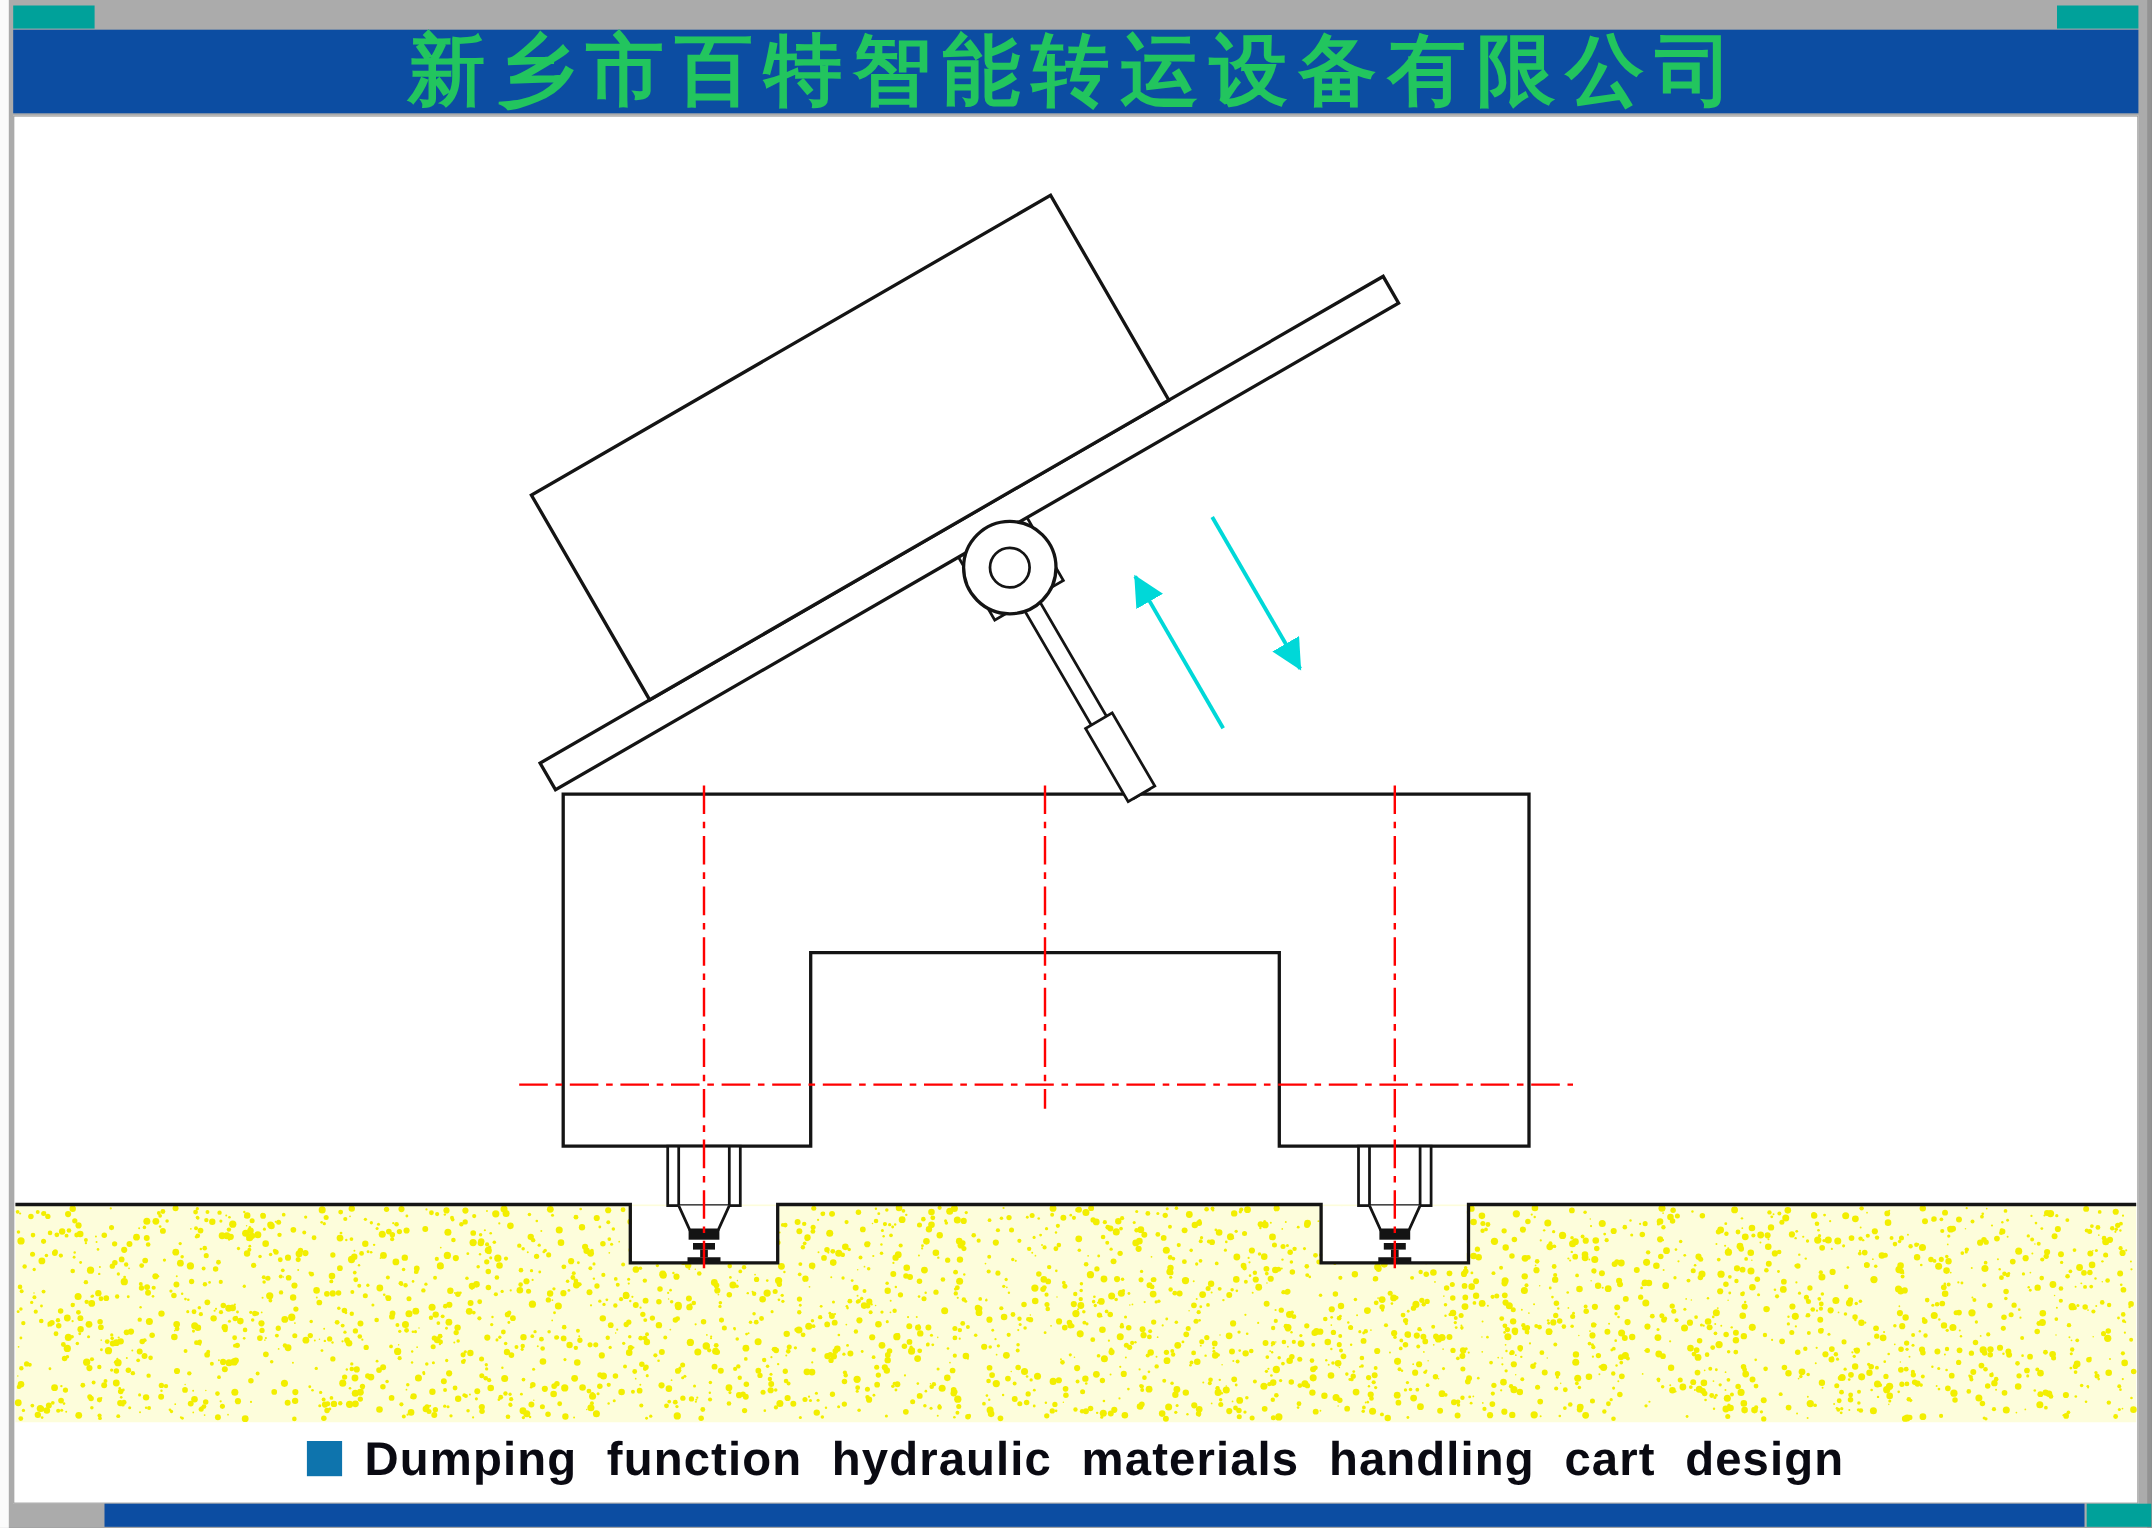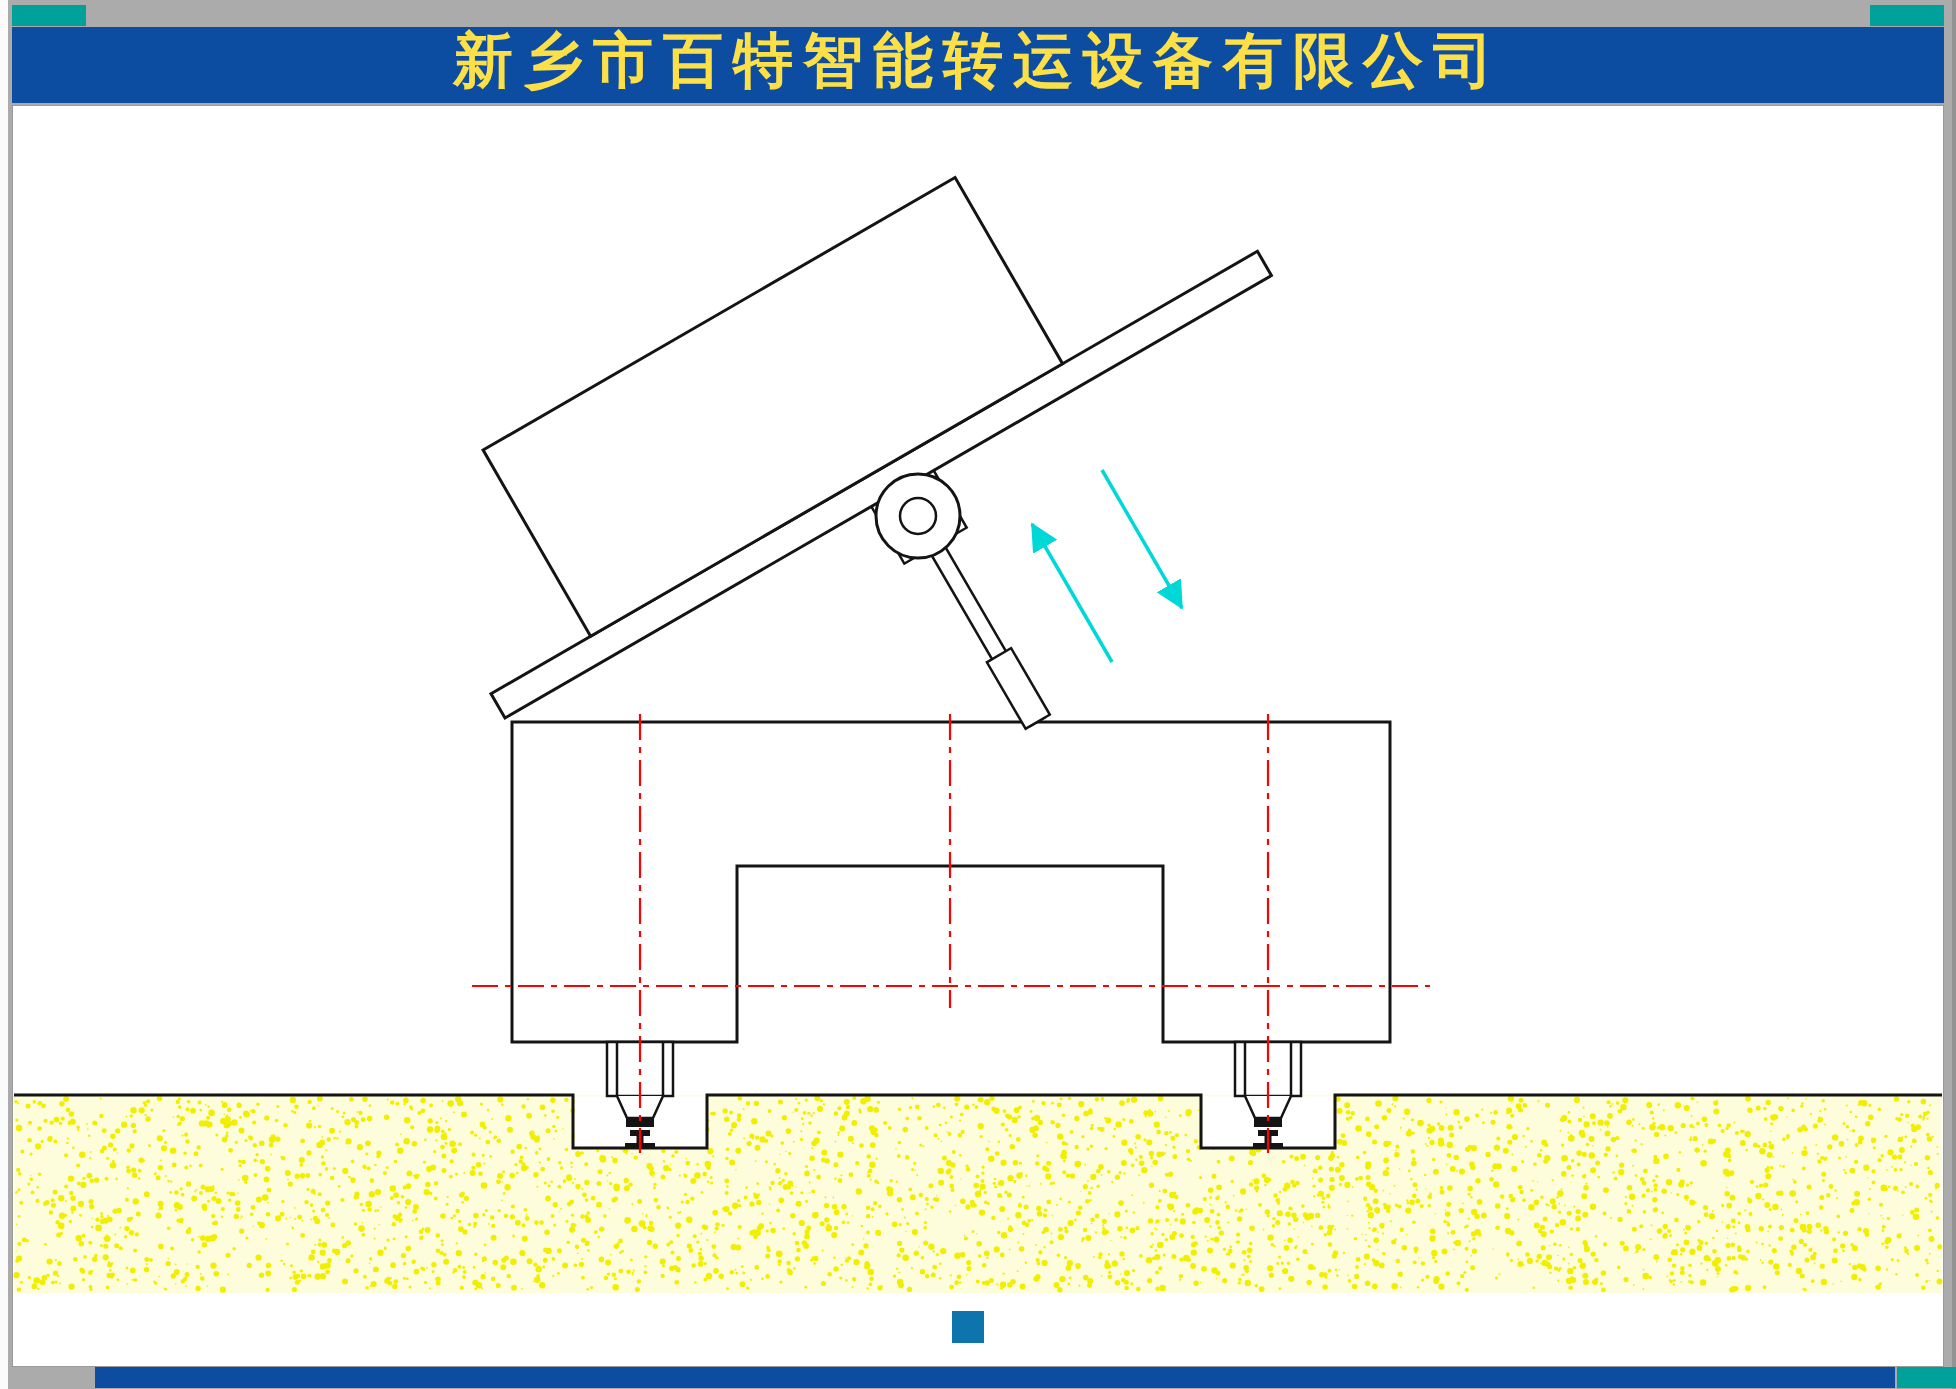--- a/index.html
+++ b/index.html
@@ -15,24 +15,23 @@
   .accent-tl{left:12px;top:5px;}
   .accent-tr{right:12px;top:5px;}
   .accent-br{right:0px;top:1367px;width:59px;}
   .title-bar{
     position:absolute;left:12px;right:12px;top:27px;height:76px;
     text-align:center;
   }
   .title-bar span{
     display:inline-block;
     line-height:76px;
-    font-size:60px;font-weight:bold;color:#fde047;
+    font-size:71px;font-weight:bold;color:#22c55e;
     letter-spacing:10px;
     white-space:nowrap;
-    font-family:Liberation Mono, monospace;
   }
   .slide{
     position:absolute;left:12px;right:12px;top:105px;bottom:22px;
     background:#ffffff;border:1px solid #9a9a9a;box-sizing:border-box;
   }
   .drawing{
     position:absolute;left:0;top:0;width:1956px;height:1389px;
     pointer-events:none;
   }
   .caption{
@@ -3320,19 +3319,19 @@
       <line x1="472" y1="986" x2="1430" y2="986"></line>
     </g>
 
     <g fill="none" stroke-width="3.5" stroke="#00d8d8">
       <line x1="1112" y1="662" x2="1032" y2="524" marker-end="url(#arrowhead)"></line>
       <line x1="1102" y1="470" x2="1182" y2="608" marker-end="url(#arrowhead)"></line>
     </g>
   </svg>
 
   <div class="caption">
-    <span class="caption-bullet" style="background: rgb(14, 116, 173);"></span>
+    <span class="caption-bullet" style="background: rgb(14, 116, 173);"></span><span>Dumping function hydraulic materials handling cart design</span>
   </div>
 
   <div class="bottom-bar" style="background: rgb(12, 77, 162);"></div>
   <div class="accent accent-br" style="background: rgb(0, 161, 154);"></div>
 
 </div>
 
 </body></html>

